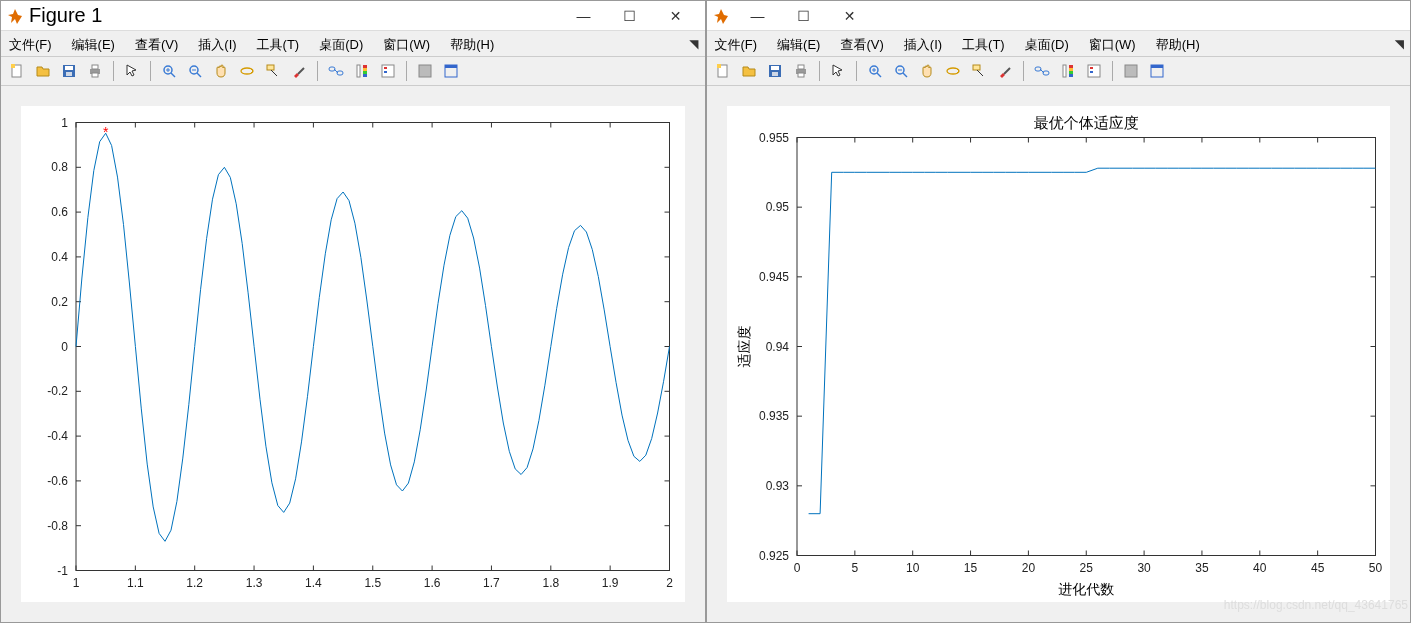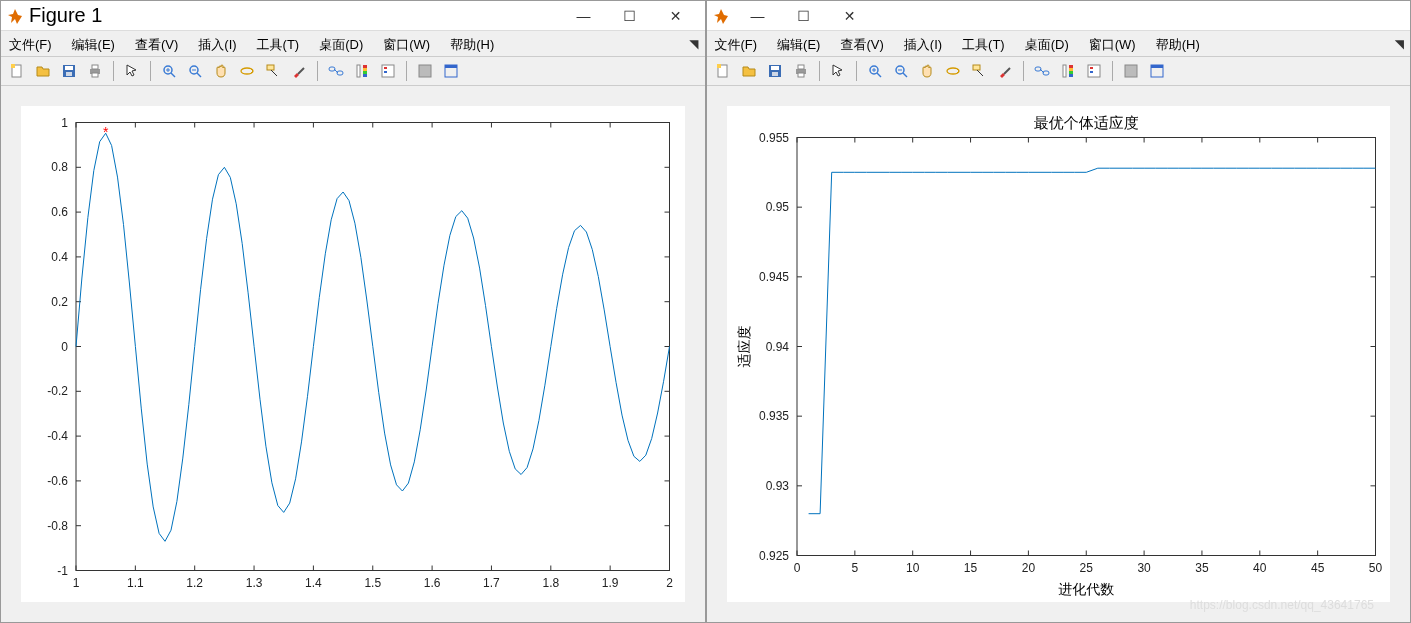--- a/index.html
+++ b/index.html
@@ -18,21 +18,21 @@
   .tbtn { width:24px; height:24px; display:flex; align-items:center; justify-content:center; border:1px solid transparent; border-radius:2px; }
   .tsep { width:1px; height:20px; background:#aaa; margin:0 4px; }
   .plot-area { flex:1; background:#f0f0f0; position:relative; padding:20px 20px 20px 20px; }
   svg.chart { background:#fff; }
   .axis text { font-size:12px; fill:#222; }
   .axis line, .axis path { stroke:#333; stroke-width:1; }
   .series { fill:none; stroke:#0072BD; stroke-width:1; }
   .marker { fill:#ff0000; font-size:14px; }
   .chart-title { font-size:15px; fill:#000; }
   .axis-label { font-size:14px; fill:#000; }
-  .watermark { position:absolute; right:36px; bottom:10px; font-size:12px; color:#ddd; pointer-events:none; }
+  .watermark { position:absolute; right:2px; bottom:10px; font-size:12px; color:#ddd; pointer-events:none; }
 </style>
 </head>
 <body>
 
 <div class="desktop">
 
   <div class="figwin">
     <div class="titlebar">
       <svg class="appicon" viewBox="0 0 16 16">
           <path fill="#E06C00" d="M8 1l3 6 4 1-5 8-2-5-4 4 1-6-4-2 5-1z"></path>

